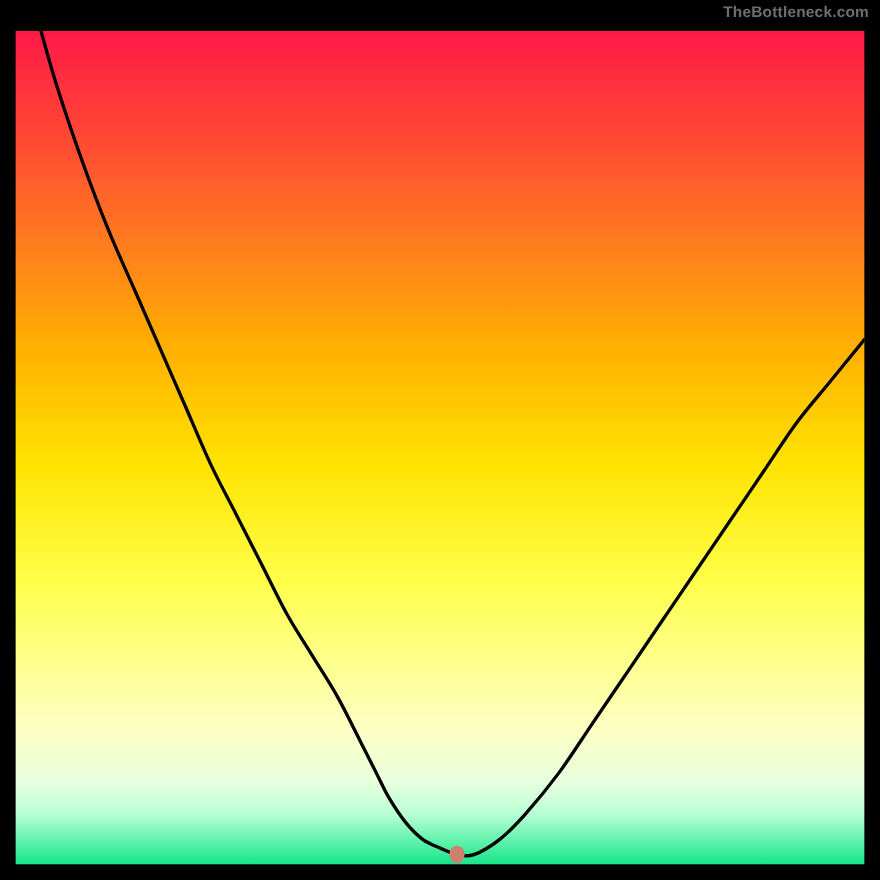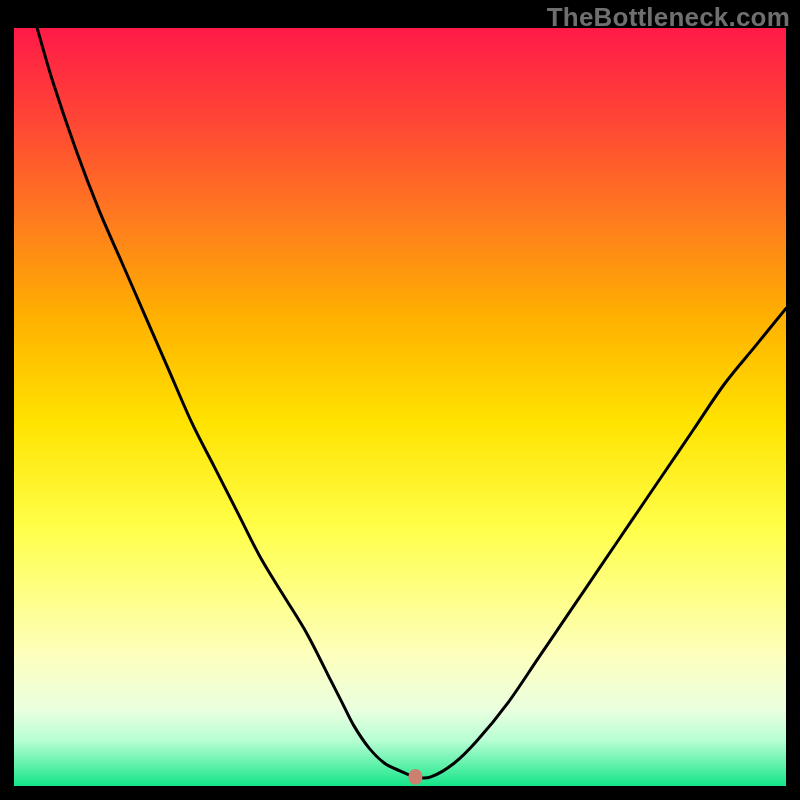--- a/index.html
+++ b/index.html
@@ -11,21 +11,21 @@
   .wrap {
     width: 800px;
     height: 800px;
     position: relative;
     background: #000;
   }
   .attribution {
     position: absolute;
     top: 2px;
     right: 10px;
-    font-size: 26px;
+    font-size: 14px;
     font-weight: bold;
     color: #6f6f6f;
     letter-spacing: 0.2px;
     z-index: 5;
   }
   svg.chart {
     position: absolute;
     left: 14px;
     top: 28px;
     width: 772px;

